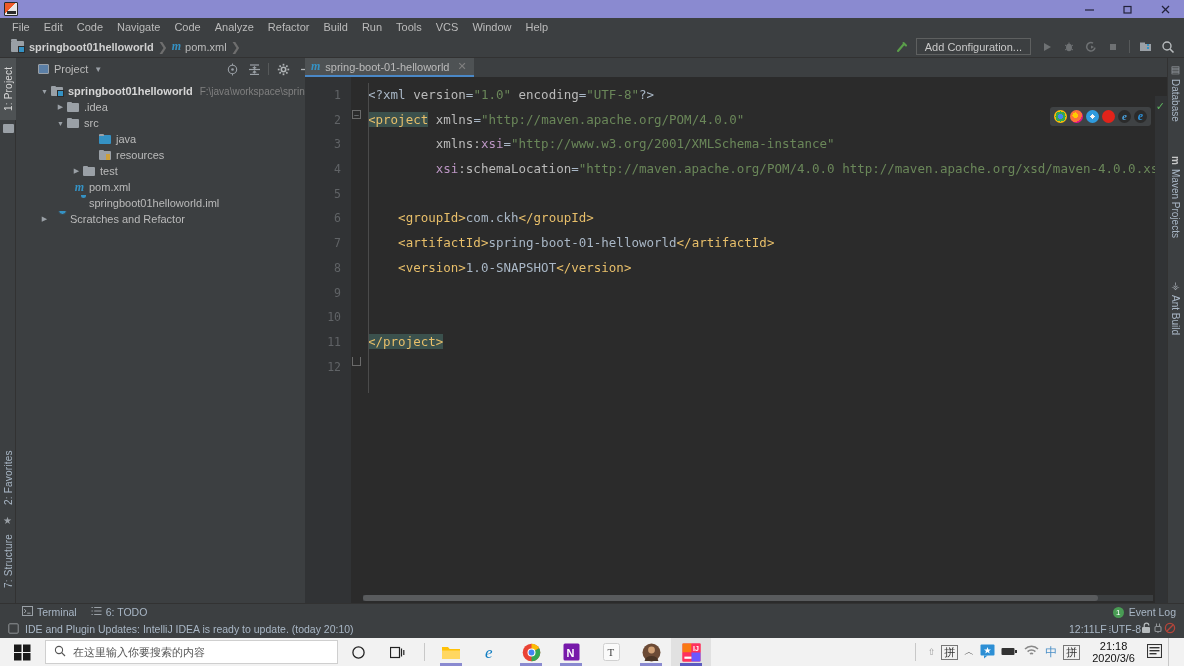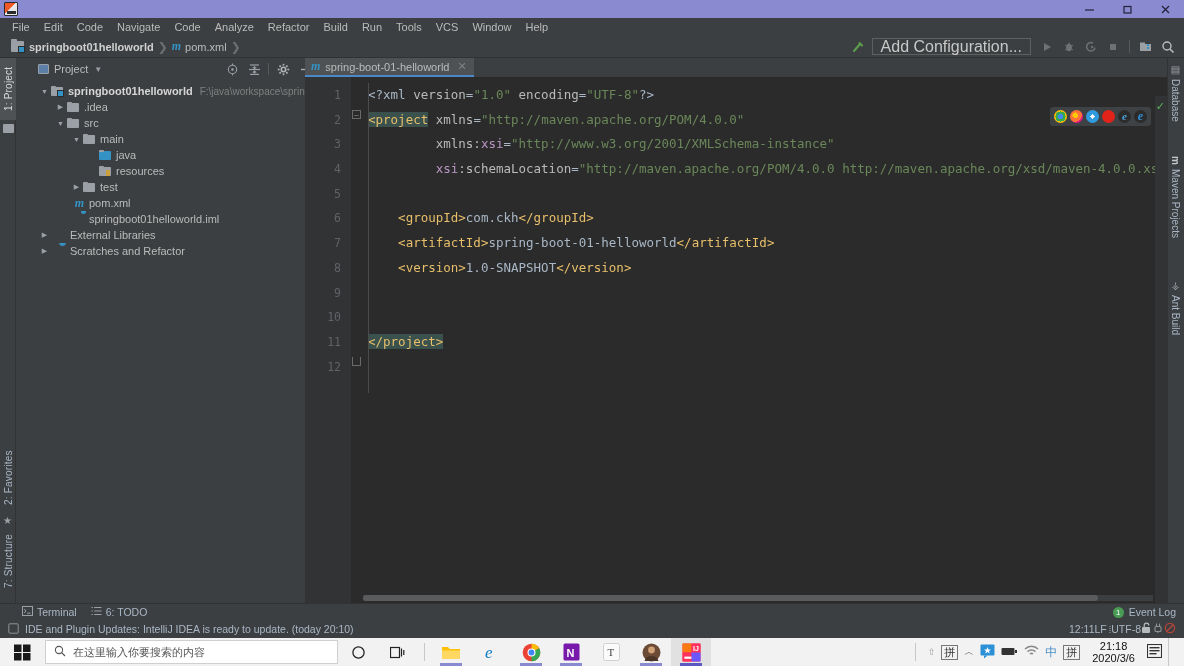--- a/index.html
+++ b/index.html
@@ -59,21 +59,21 @@
   .folder-ico {
     width: 13px; height: 11px; margin-right: 5px; flex: none; position: relative;
     background: #9aa0a6; border-radius: 1px;
   }
   .folder-ico::before { content:''; position:absolute; left:0; top:-2px; width:6px; height:2px; background:#9aa0a6; border-radius:1px 1px 0 0; }
   .folder-ico::after { content:''; position:absolute; right:-1px; bottom:-1px; width:5px; height:5px; background:#3592c4; border:1px solid #2b2b2b; }
 
   .nav-right { margin-left: auto; display: flex; align-items: center; padding-right: 6px; gap: 2px; }
   .add-config {
     height: 17px; padding: 0 8px; border: 1px solid #5e6060; border-radius: 0;
-    display: flex; align-items: center; font-size: 16px; color: #c8c8c8; background: #3c3f41;
+    display: flex; align-items: center; font-size: 11px; color: #c8c8c8; background: #3c3f41;
     margin: 0 4px 0 2px; white-space: nowrap;
   }
   .tb-ico-btn { width: 20px; height: 18px; display: flex; align-items: center; justify-content: center; }
 
   
   .leftstrip {
     position: absolute; left: 0; top: 58px; width: 16px; height: 545px;
     background: #3c3f41; border-right: 1px solid #323232;
   }
   .vtab {
@@ -420,25 +420,20 @@
         <span class="ic ic-folder"></span>
         <span class="tlabel">.idea</span>
       </div>
 
       <div class="trow" style="padding-left:22px">
         <span class="tw tri-d"></span>
         <span class="ic ic-folder"></span>
         <span class="tlabel">src</span>
       </div>
 
-      <div class="trow" style="padding-left:38px">
-        <span class="tw tri-d"></span>
-        <span class="ic ic-folder"></span>
-        <span class="tlabel">main</span>
-      </div>
 
       <div class="trow" style="padding-left:67px">
         <span class="ic ic-folder ic-src"></span>
         <span class="tlabel">java</span>
       </div>
 
       <div class="trow" style="padding-left:67px">
         <span class="ic ic-folder ic-res"></span>
         <span class="tlabel">resources</span>
       </div>
@@ -452,25 +447,20 @@
       <div class="trow" style="padding-left:38px">
         <span class="ic"><span class="ic-m">m</span></span>
         <span class="tlabel">pom.xml</span>
       </div>
 
       <div class="trow" style="padding-left:38px">
         <span class="ic"><span class="ic-iml"></span></span>
         <span class="tlabel">springboot01helloworld.iml</span>
       </div>
 
-      <div class="trow" style="padding-left:6px">
-        <span class="tw tri-r"></span>
-        <span class="ic"><span class="ic-lib"></span></span>
-        <span class="tlabel">External Libraries</span>
-      </div>
 
       <div class="trow" style="padding-left:6px">
         <span class="tw tri-r"></span>
         <span class="ic"><span class="ic-scratch"></span></span>
         <span class="tlabel">Scratches and Refactor</span>
       </div>
     </div>
   </div>
 
   <div class="editor-area">

